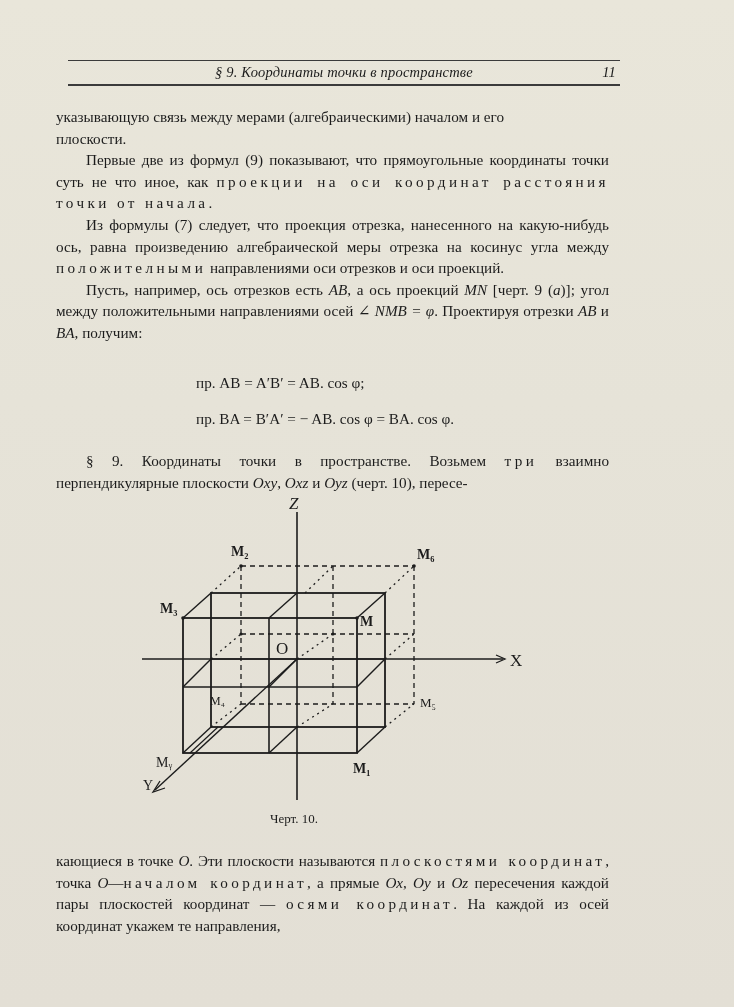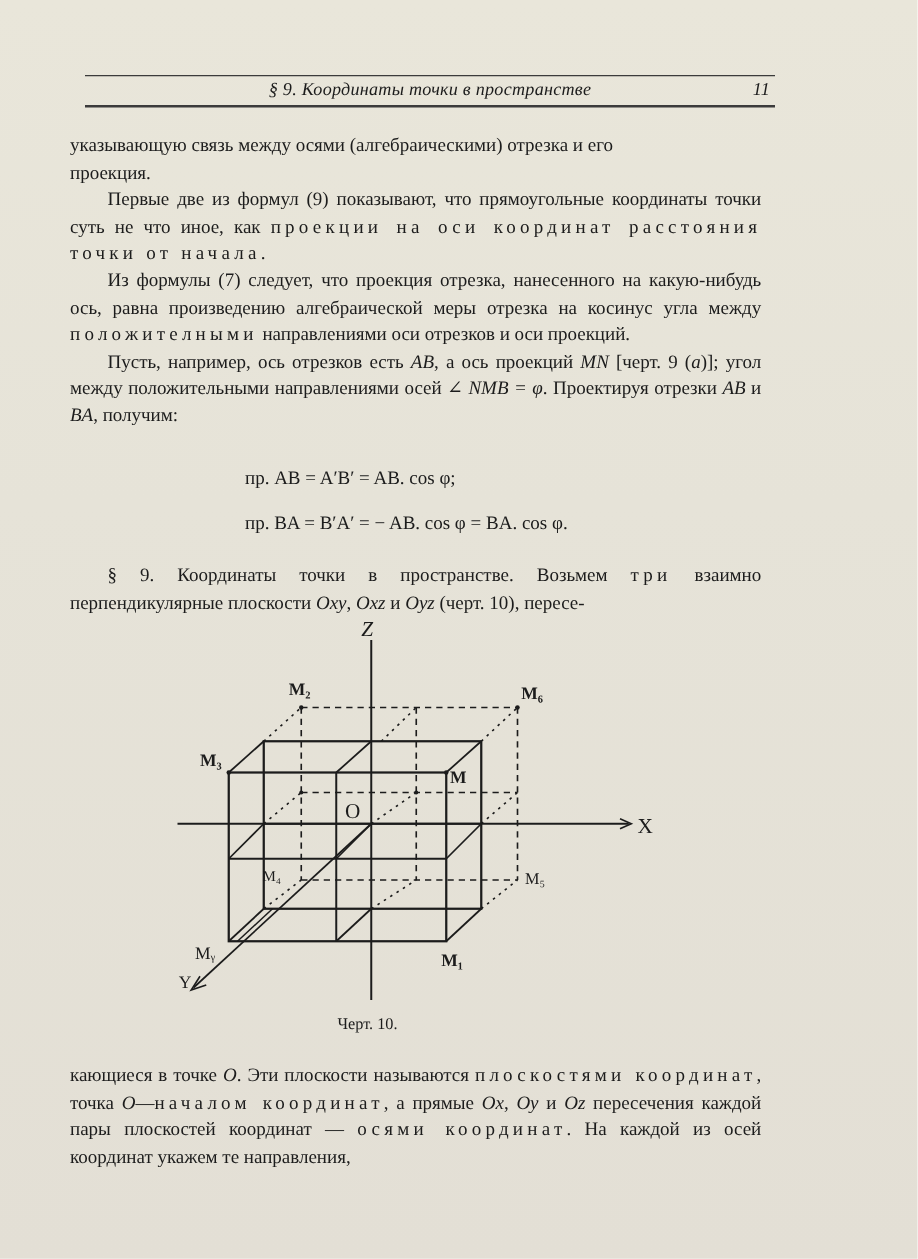--- a/index.html
+++ b/index.html
@@ -45,22 +45,22 @@
 
   <div class="rule top"></div>
   <div class="running-head">
     <span class="title">§ 9. Координаты точки в пространстве</span>
     <span class="pagenum">11</span>
   </div>
   <div class="rule bottom"></div>
 
   <div class="text-block" style="top:106px;">
     <p>
-      <span>указывающую связь между осями (алгебраическими) отрезка и его</span><br>
-      <span>проекция.</span>
+      <span>указывающую связь между мерами (алгебраическими) началом и его</span><br>
+      <span>плоскости.</span>
     </p>
     <p class="indent"><span>Первые две из формул (9) показывают, что прямоугольные координаты точки суть не что иное, как </span><span class="sp">проекции на оси координат расстояния точки от начала</span><span>.</span></p>
     <p class="indent"><span>Из формулы (7) следует, что проекция отрезка, нанесенного на какую-нибудь ось, равна произведению алгебраической меры отрезка на косинус угла между </span><span class="sp">положителными</span><span> направлениями оси отрезков и оси проекций.</span></p>
     <p class="indent"><span>Пусть, например, ось отрезков есть </span><span class="it">AB</span><span>, а ось проекций </span><span class="it">MN</span><span> [черт. 9 (</span><span class="it">a</span><span>)]; угол между положительными направлениями осей </span><span class="it">∠ NMB = φ</span><span>. Проектируя отрезки </span><span class="it">AB</span><span> и </span><span class="it">BA</span><span>, получим:</span></p>
   </div>
 
   <div class="formula" style="left:196px; top:410px;">пр. BA = B′A′ = − AB. cos φ = BA. cos φ.</div>
   <div class="formula" style="left:196px; top:374px;">пр. AB = A′B′ = AB. cos φ;</div>
 
   <div class="text-block" style="top:450px;">

